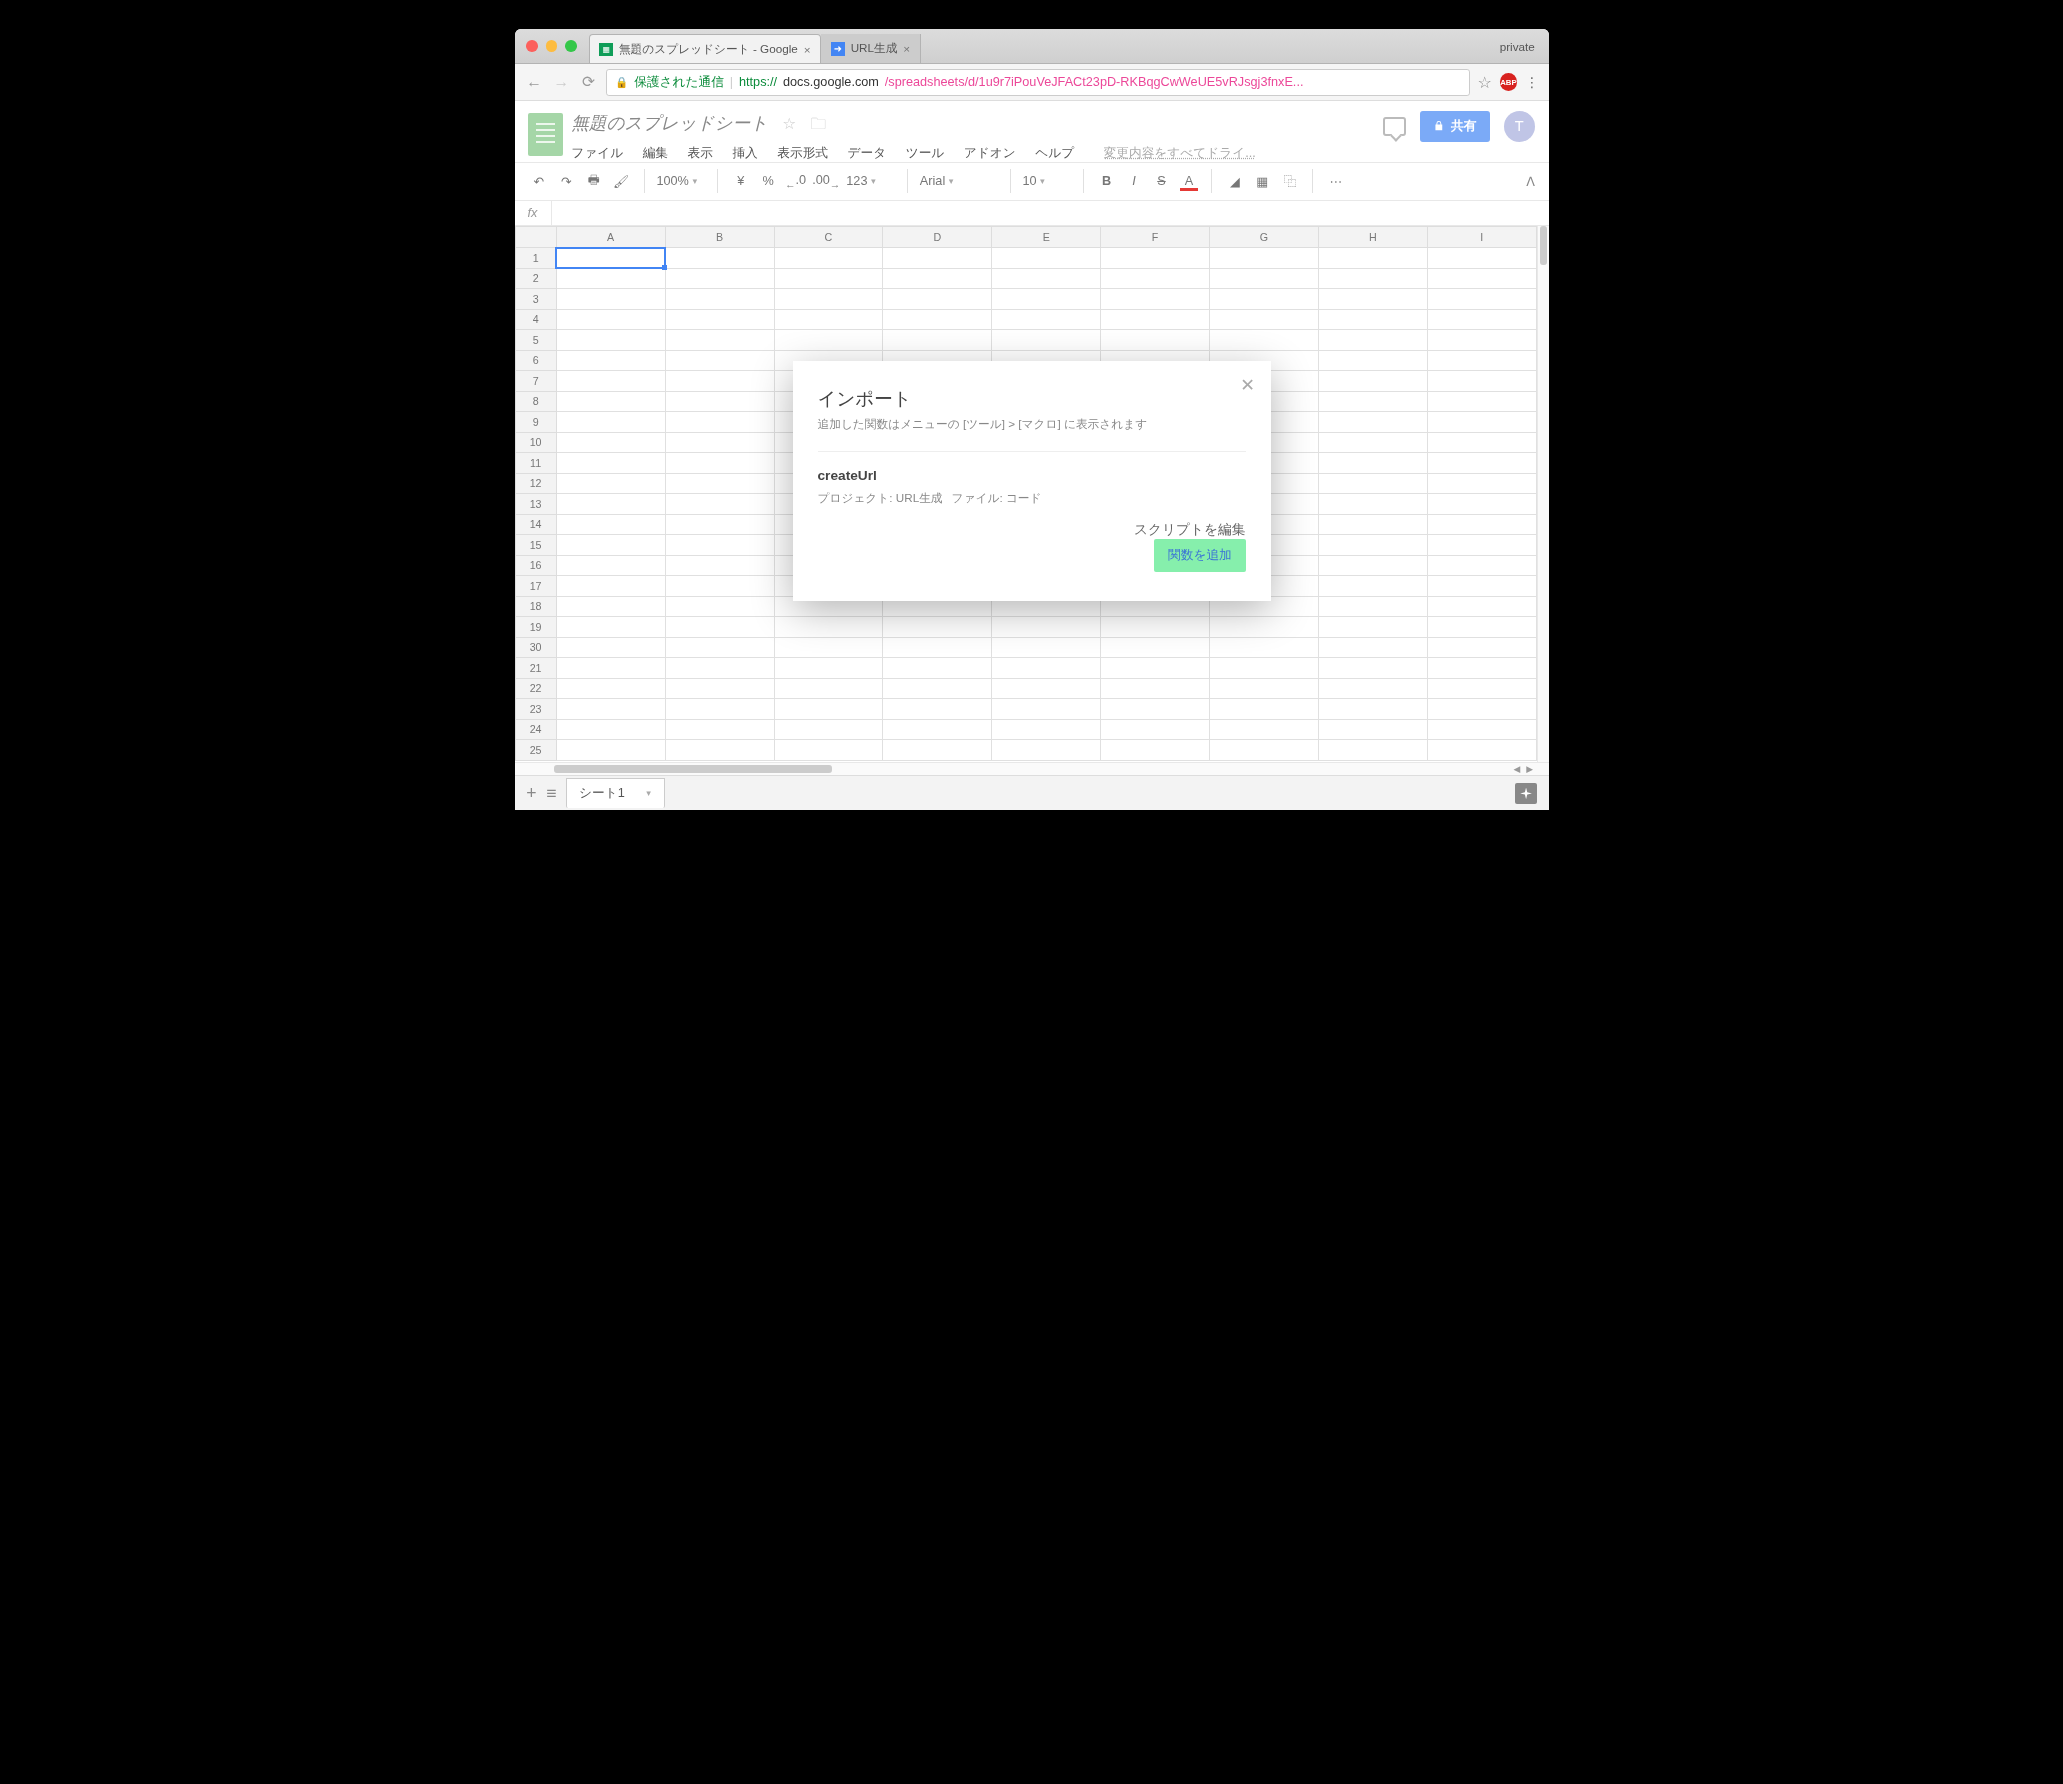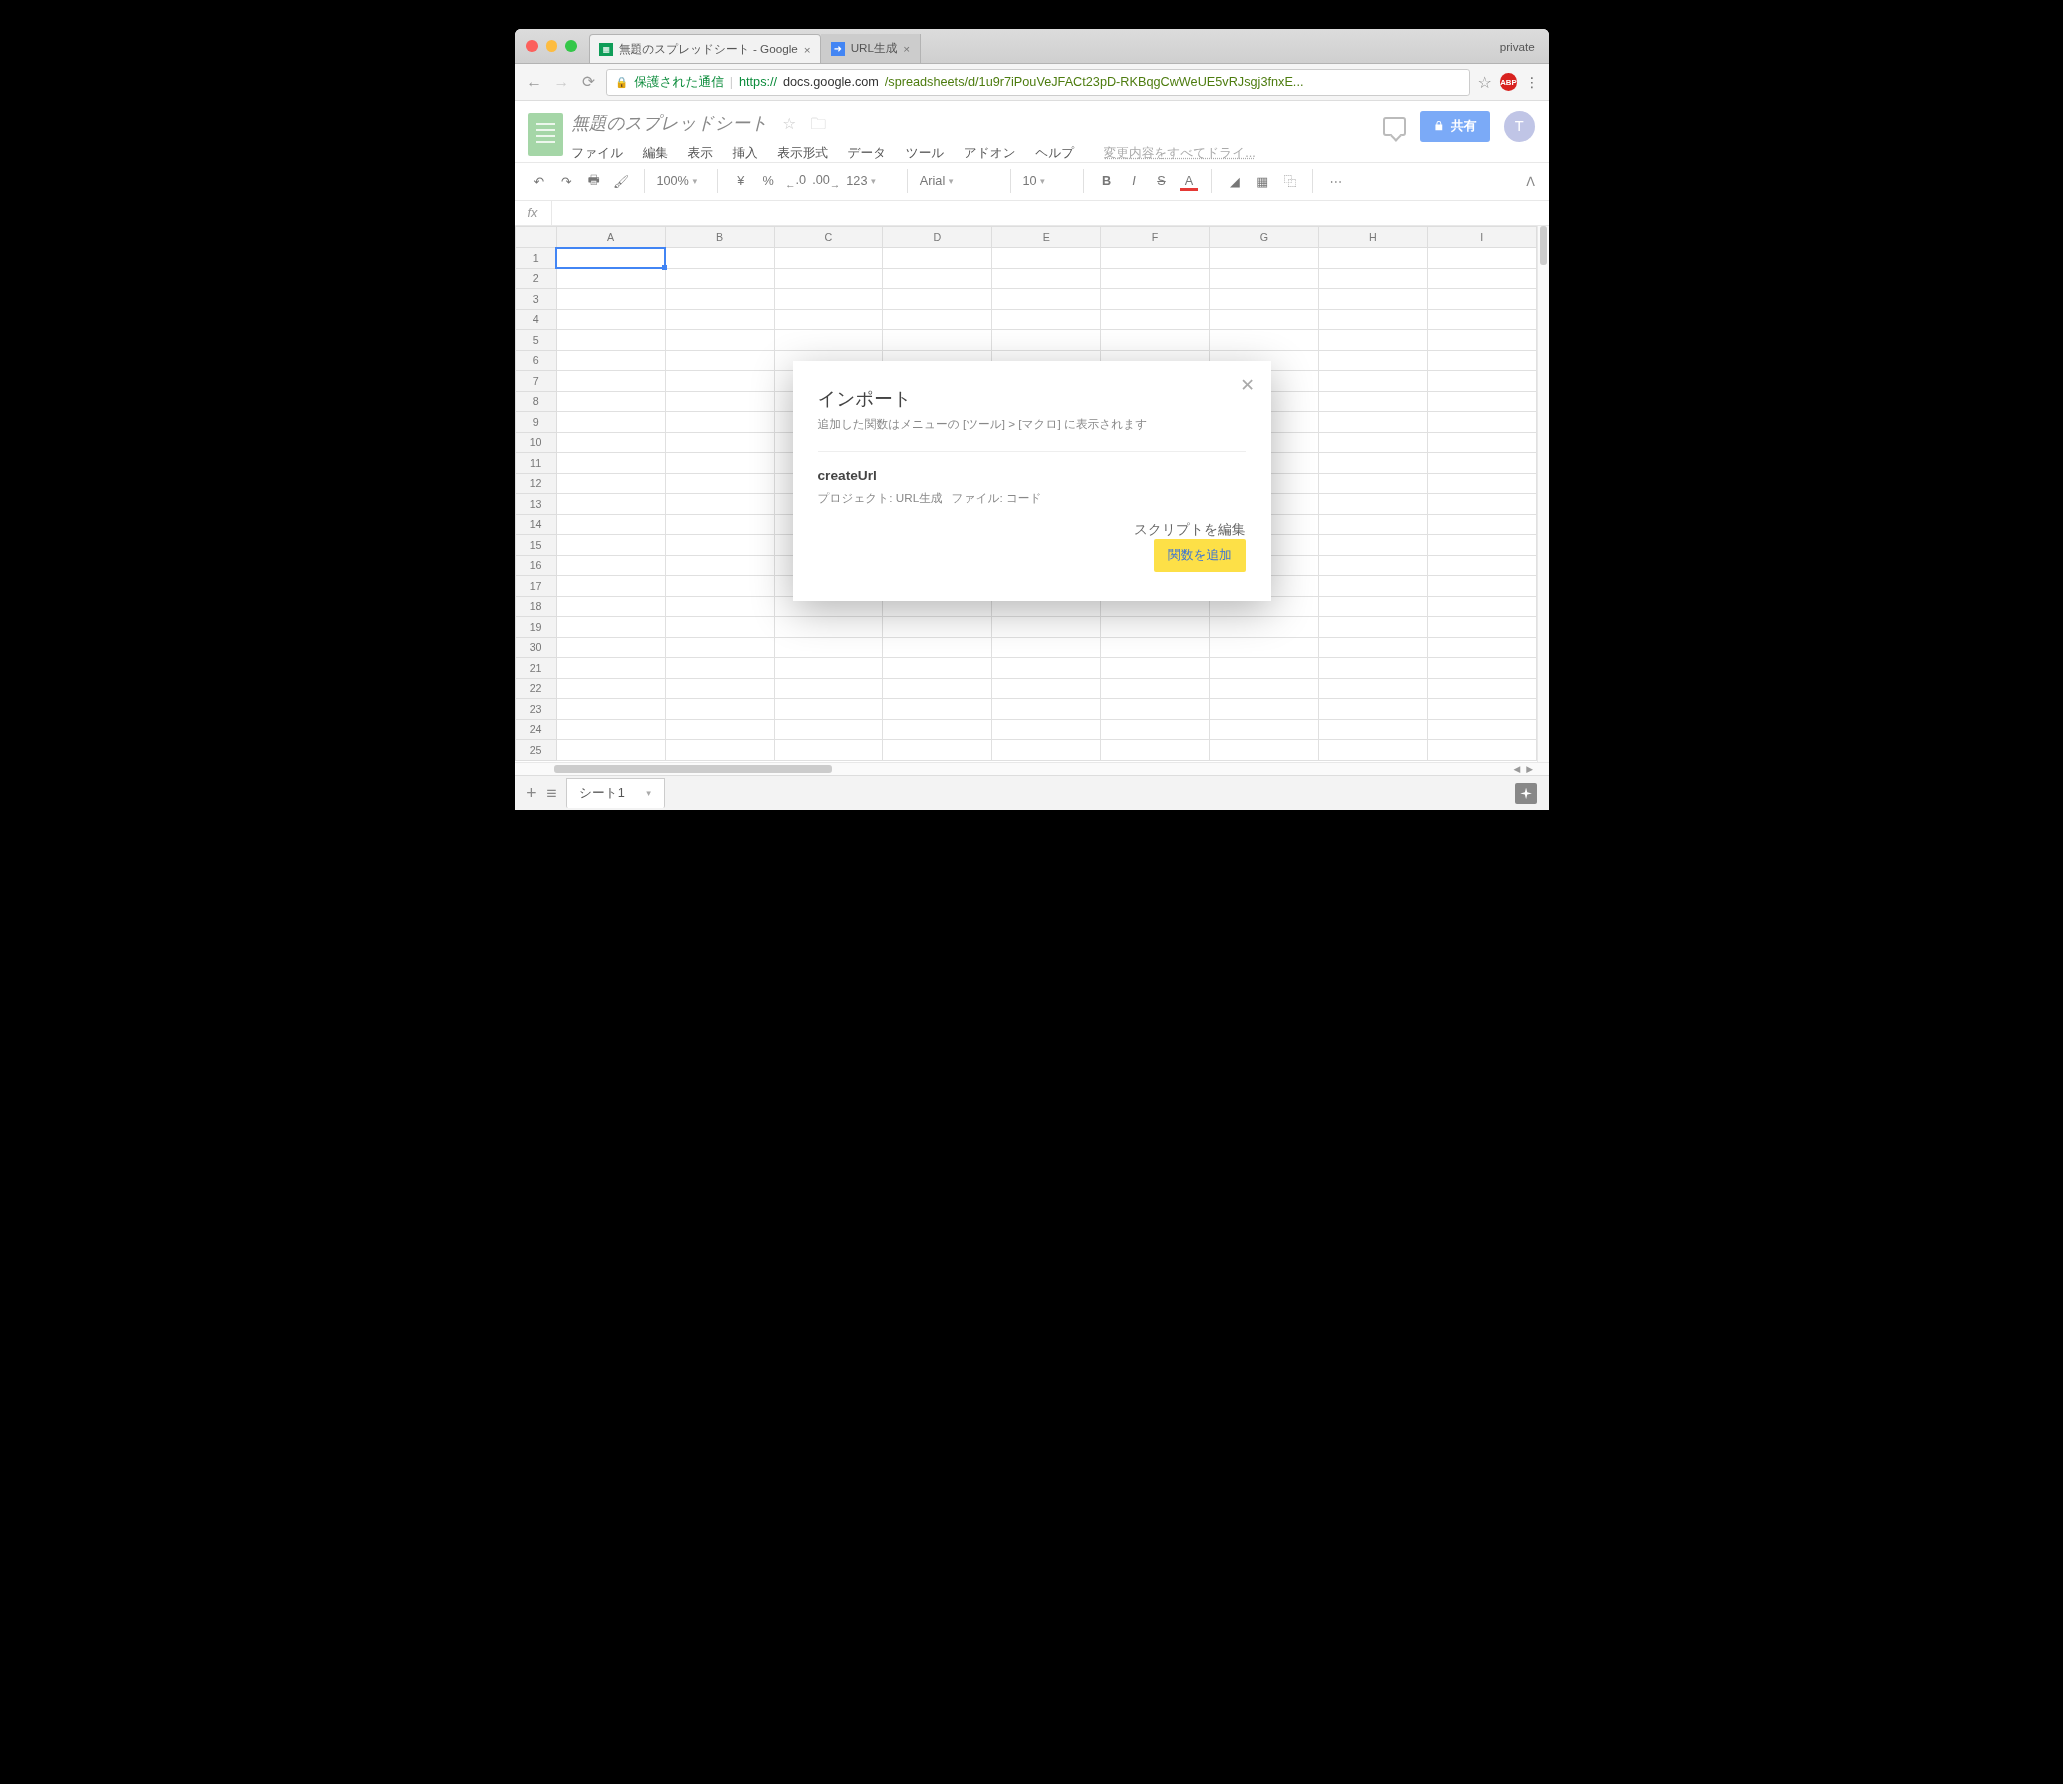--- a/index.html
+++ b/index.html
@@ -14,21 +14,21 @@
 .tab-icon { width:13.7px; height:13.7px; display:inline-flex; align-items:center; justify-content:center; font-size:9.8px;}
 .tab-title{ white-space:nowrap; overflow:hidden; text-overflow:ellipsis; flex:1;}
 .tab-close { color:#777; font-size:11.7px; }
 .profile-label { margin-left:auto; padding-right:13.7px; font-size:11.7px; color:#555;}
 .addr-bar { height:37px; display:flex; align-items:center; gap:7.8px; padding:0 9.8px; background:#f5f5f5; border-bottom:1px solid #ddd;}
 .nav-btn { color:#999; width:19.5px; text-align:center; font-size:15.6px;}
 .addr-box { flex:1; height:27px; border:1px solid #ccc; border-radius:2.9px; background:#fff; display:flex; align-items:center; padding:0 7.8px; font-size:12.7px; gap:5.9px; overflow:hidden;}
 .lock-icon{color:#0a8b3a;font-size:10.7px;}
 .secure{color:#0a8b3a;}
 .url-host{color:#333;}
-.url-rest{color:#4d7c0f; white-space:nowrap; overflow:hidden; text-overflow:ellipsis;}
+.url-rest{color:#ec4899; white-space:nowrap; overflow:hidden; text-overflow:ellipsis;}
 .star{color:#888;}
 .abp{width:17.6px;height:17.6px;background:#d8221f;color:#fff;border-radius:50%;font-size:7.8px;display:flex;align-items:center;justify-content:center;font-weight:bold;}
 .vdots{color:#666;font-size:13.7px;}
 .doc-header{padding:9.8px 13.7px 0 13.7px; display:flex; align-items:flex-start; gap:8px;}
 .sheets-logo{width:35px;height:43px;background:#a5d6a7;border-radius:2px;position:relative;margin-top:2px;}
 .sheets-logo::after{content:"";position:absolute;inset:9.8px 7.8px 9.8px 7.8px;background:repeating-linear-gradient(#fff,#fff 2px,transparent 2px,transparent 5.9px);opacity:0.8;}
 .doc-title-area{flex:1;}
 .doc-title{font-size:17.6px;color:#888;font-style:italic;display:inline-block;}
 .title-star,.title-folder{color:#ccc;font-size:15.6px;margin-left:9.8px;}
 .menu-bar{display:flex;gap:19.5px;font-size:12.7px;color:#555;margin-top:5.9px;align-items:center;}
@@ -73,21 +73,21 @@
 
 .modal{position:absolute;left:50%;top:332px;transform:translateX(-50%);width:478px;background:#fff;box-shadow:0 9.8px 39px rgba(0,0,0,0.3);padding:25px 25px 29px 25px;}
 .modal-close{position:absolute;top:13.7px;right:15.6px;color:#aaa;font-size:17.6px;}
 .modal h2{font-size:18.5px;color:#444;font-weight:normal;}
 .modal-sub{font-size:11.7px;color:#888;margin-top:5.9px;}
 .modal hr{border:none;border-top:1px solid #eee;margin:19.5px 0 15.6px 0;}
 .fn-name{font-size:13.7px;color:#444;font-weight:bold;}
 .fn-meta{font-size:11.7px;color:#888;margin-top:7.8px;display:flex;gap:9px;}
 .fn-row{display:flex;align-items:flex-end;margin-top:15.6px;flex-direction:column;}
 .edit-link{font-size:13.7px;color:#666;}
-.add-fn-btn{margin-left:auto;background:#fde047;color:#3b73d6;font-size:12.7px;padding:7.8px 13.7px;border-radius:2px;}
+.add-fn-btn{margin-left:auto;background:#86efac;color:#3b73d6;font-size:12.7px;padding:7.8px 13.7px;border-radius:2px;}
 .outer{position:relative;}
 </style>
 </head>
 <body>
 
 <div class="window outer">
 
   <div class="tab-bar">
     <div class="traffic">
       <span class="tr-close"></span>

